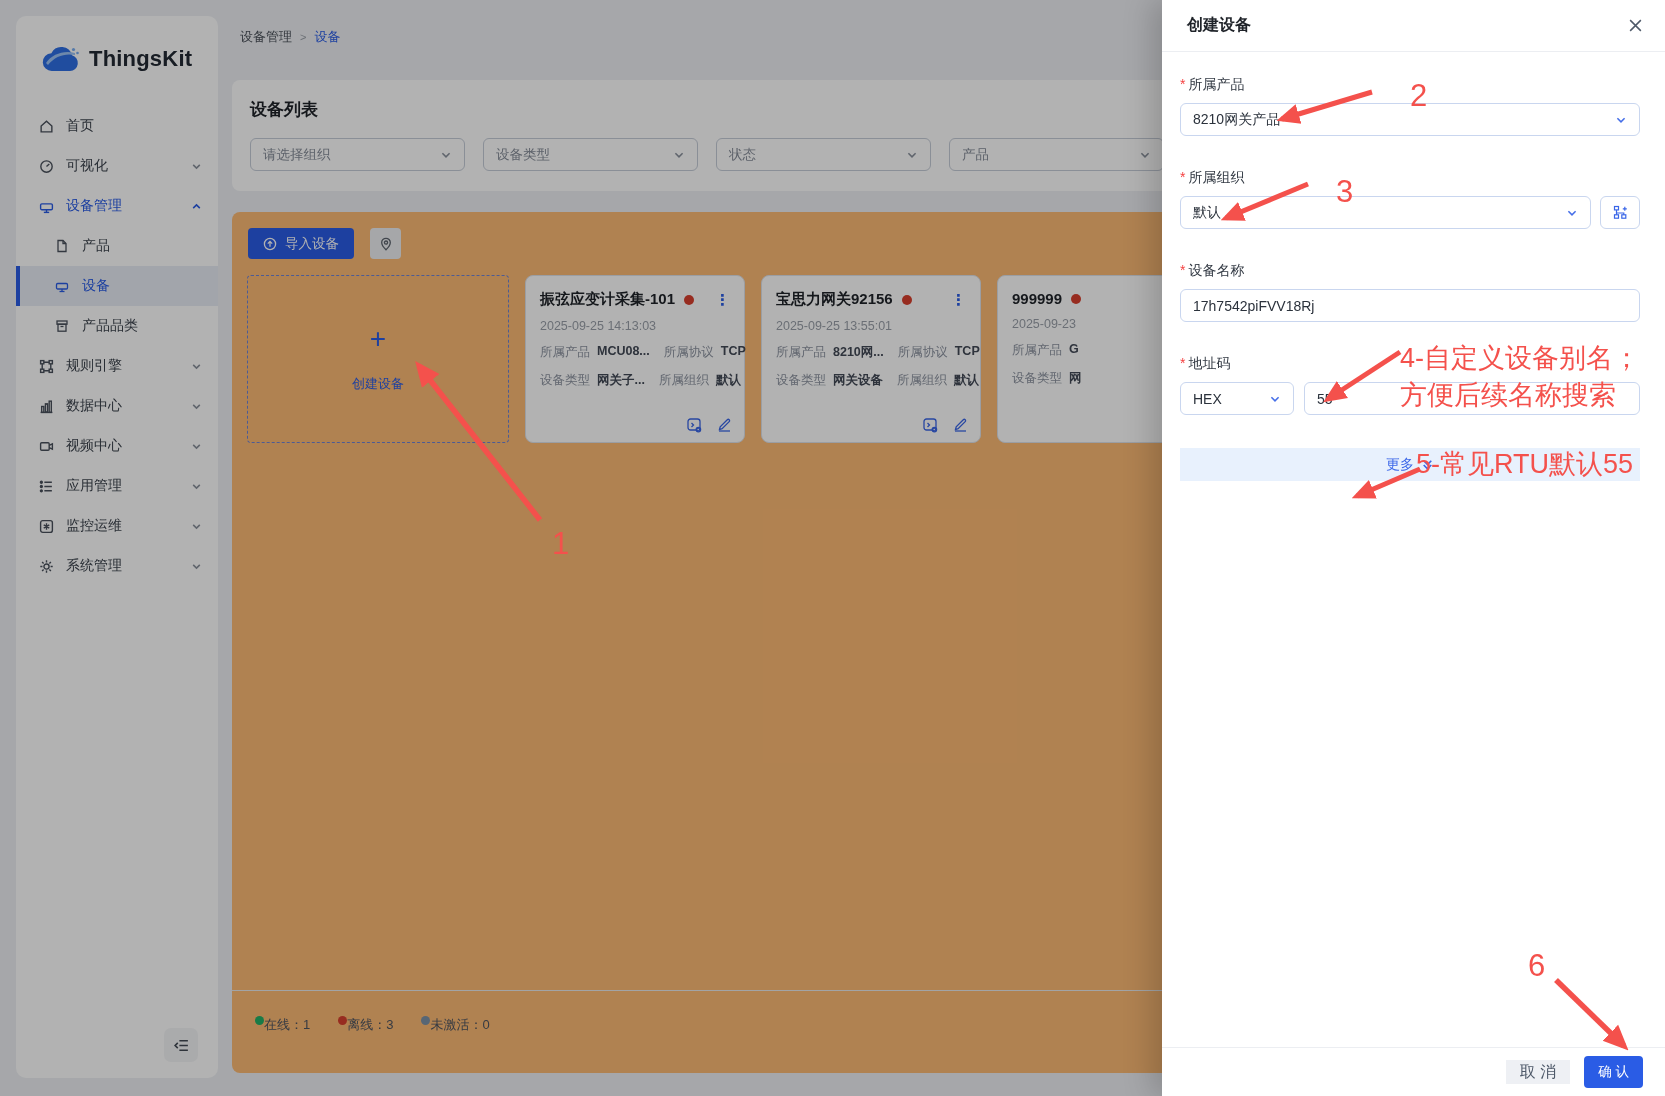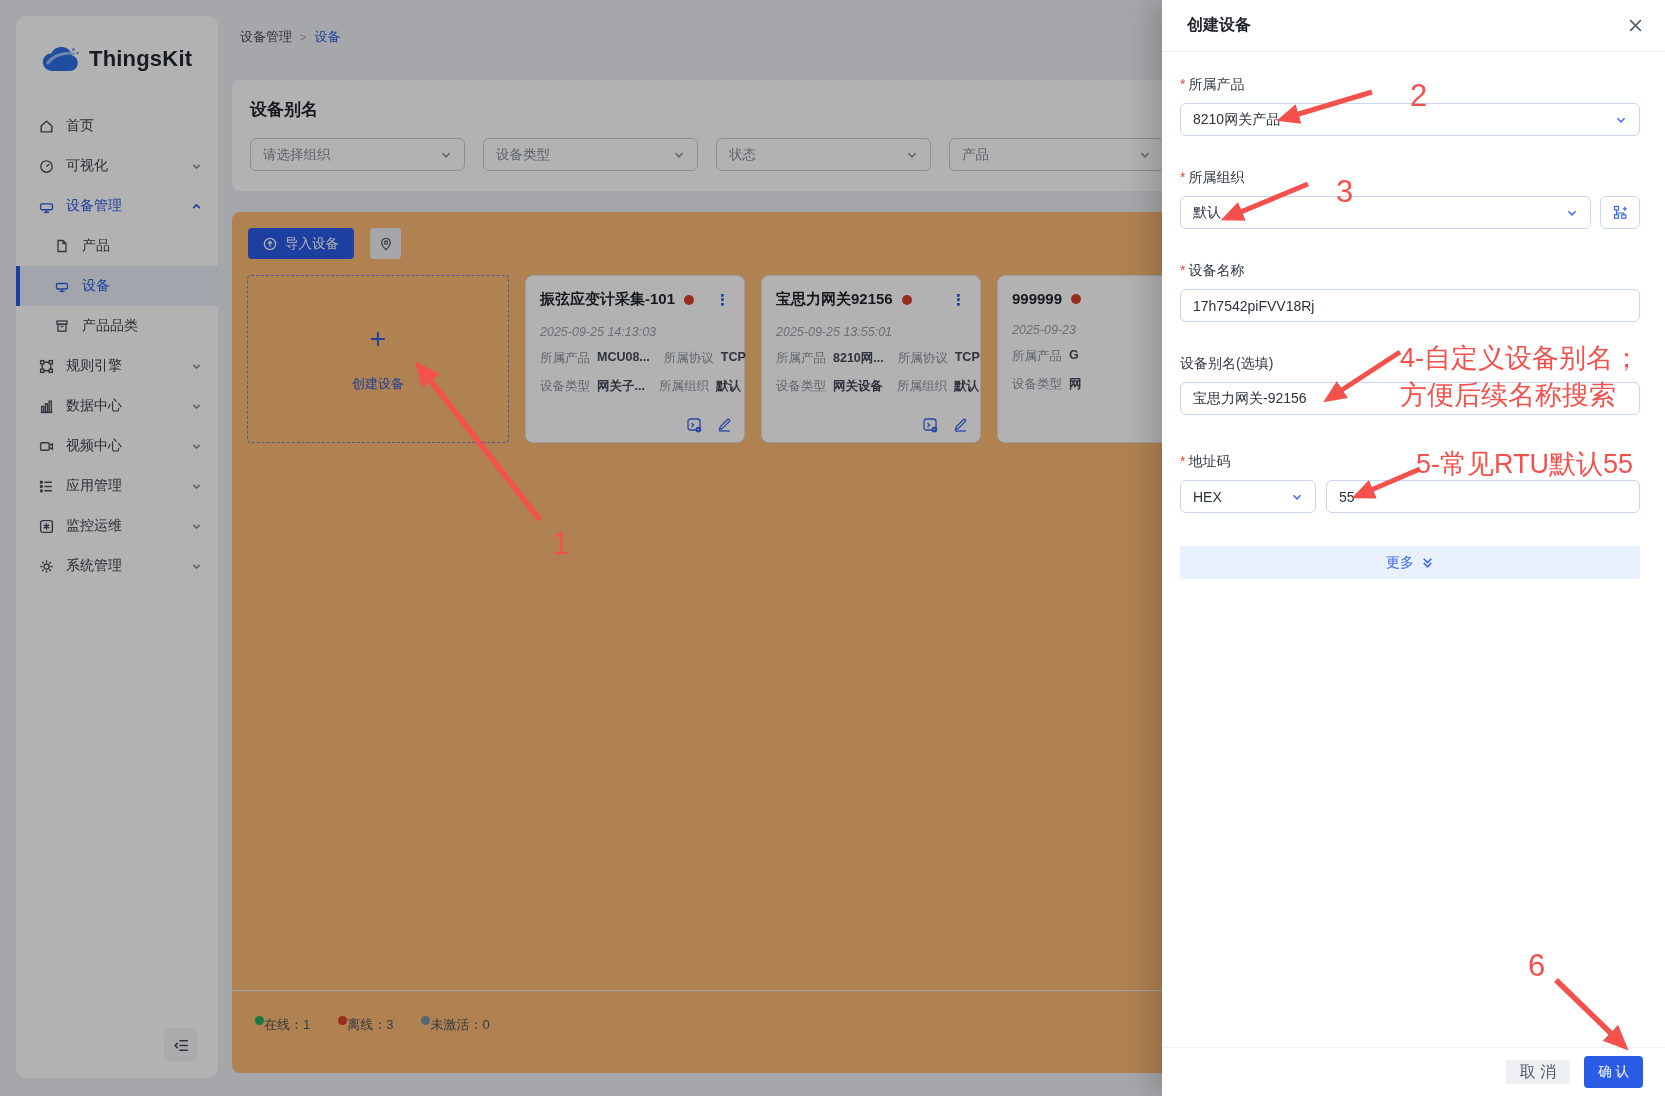--- a/index.html
+++ b/index.html
@@ -54,21 +54,21 @@
            display:flex; flex-direction:column; align-items:center; justify-content:center; gap:22px;
            color:var(--accent); cursor:pointer; background:transparent; }
   .plus { font-size:28px; line-height:1; font-weight:400; }
   .create-lbl { font-size:13px; }
   .dc-head { display:flex; align-items:center; }
   .dc-name { font-size:15px; font-weight:700; color:#1f2329; white-space:nowrap; }
   .dot { width:10px; height:10px; border-radius:50%; margin-left:9px; flex:none; }
   .dot-off { background:var(--offline); }
   .dc-more { margin-left:auto; color:var(--accent); font-size:15px; font-weight:700; letter-spacing:0;
              cursor:pointer; line-height:1; }
-  .dc-time { margin-top:16px; font-size:12.5px; color:#9aa0a9;font-style:italic; }
+  .dc-time { margin-top:10px; font-size:12.5px; color:#9aa0a9; }
   .dc-row { margin-top:11px; display:flex; font-size:12.5px; white-space:nowrap; }
   .dc-l { color:#8c93a0; }
   .dc-v { color:#434a57; font-weight:700; margin-left:7px; }
   .dc-pair2 { margin-left:14px; display:flex; }
   .dc-icons { position:absolute; right:12px; bottom:9px; display:flex; gap:15px; color:#3a66e8; }
   .dc-icons span { cursor:pointer; display:flex; }
 
   .list-divider { position:absolute; left:0; right:0; top:778px; border-top:1px solid #e9ebee; }
   .legend { position:absolute; left:23px; top:804px; display:flex; gap:28px; align-items:center; font-size:13px; color:#4e5560; }
   .lg { display:flex; align-items:flex-start; }
@@ -91,21 +91,21 @@
   .fsel, .finput { height:33px; border:1px solid #c9d6ef; border-radius:6px; background:#fff;
           display:flex; align-items:center; padding:0 12px; font-size:14px; color:#2b323c; }
   .fsel .ftxt { flex:1; }
   .fsel .fv { color:#466fe8; display:flex; }
   .finput { width:100%; outline:none; font-family:inherit; }
   .org-row { display:flex; gap:9px; }
   .org-row .fsel { flex:1; }
   .icon-btn { width:40px; height:33px; flex:none; border:1px solid #c9d6ef; border-radius:6px; background:#fff;
           display:flex; align-items:center; justify-content:center; color:#3a66e8; cursor:pointer; }
   .addr-row { display:flex; gap:10px; }
-  .addr-row .fsel { width:136px; flex:none; }
+  .addr-row .fsel { width:114px; flex:none; }
   .addr-row .finput { flex:1; width:auto; }
   .more-bar { height:33px; background:#e8f1fd; border-radius:0; display:flex; align-items:center;
           justify-content:center; gap:7px; color:#3a66e8; font-size:14px; cursor:pointer; }
   .dr-foot { flex:none; height:49px; border-top:1px solid #eceef2; display:flex; align-items:center;
           justify-content:flex-end; gap:14px; padding:0 22px; }
   .btn-cancel { height:24px; padding:0 14px; background:#eef0f4; color:#4e5969; font-size:16px;
           border:none; border-radius:0; cursor:pointer; }
   .btn-confirm { height:32px; padding:0 14px; background:var(--accent); color:#fff; font-size:13.5px;
           border:none; border-radius:4px; cursor:pointer; }
 
@@ -300,21 +300,21 @@
   </aside>
 
   <main class="main">
     <div class="breadcrumb">
       <span class="bc-parent">设备管理</span>
       <span class="bc-sep">&gt;</span>
       <span class="bc-current">设备</span>
     </div>
 
     <section class="header-card">
-      <h1 class="page-title">设备别名</h1>
+      <h1 class="page-title">设备列表</h1>
       <div class="filter-row">
         <div class="sel">
           <span class="sel-txt">请选择组织</span>
           <span class="sv">
               <svg width="12" height="12" viewBox="0 0 10 10" fill="none" stroke="currentColor" stroke-width="1.3">
                 <path d="M2 3.5 L5 6.5 L8 3.5"></path>
               </svg>
             </span>
         </div>
         <div class="sel">
@@ -537,24 +537,20 @@
               </span>
           </button>
         </div>
       </div>
 
       <div class="fg">
         <div class="flabel req">设备名称</div>
         <input class="finput" type="text" value="17h7542piFVV18Rj" style="">
       </div>
 
-      <div class="fg" style="margin-bottom:38px">
-        <div class="flabel">设备别名(选填)</div>
-        <input class="finput" type="text" value="宝思力网关-92156" style="">
-      </div>
 
       <div class="fg">
         <div class="flabel req">地址码</div>
         <div class="addr-row">
           <div class="fsel">
             <span class="ftxt">HEX</span>
             <span class="fv">
                 <svg width="12" height="12" viewBox="0 0 10 10" fill="none" stroke="currentColor" stroke-width="1.3">
                   <path d="M2 3.5 L5 6.5 L8 3.5"></path>
                 </svg>

